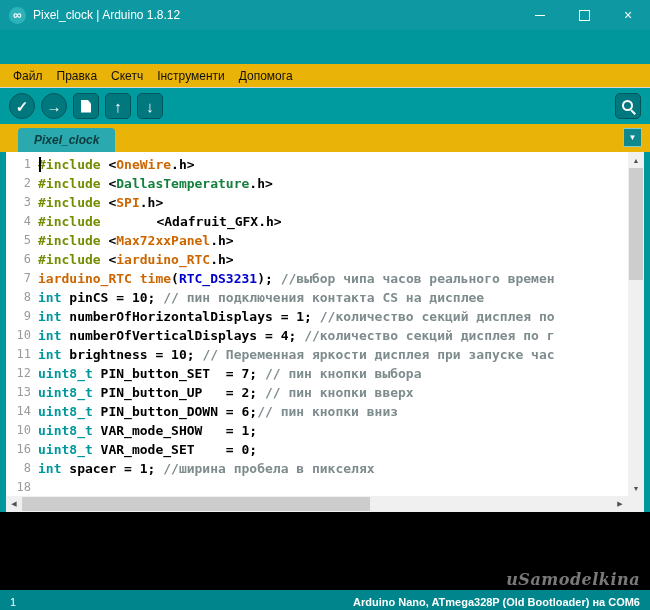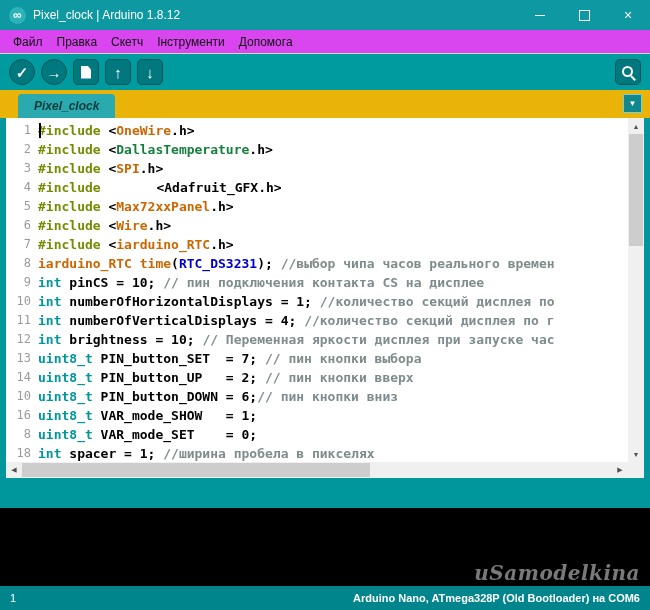--- a/index.html
+++ b/index.html
@@ -12,22 +12,22 @@
   .app-logo{width:17px;height:17px;border-radius:50%;background:#2CB3B9;color:#fff;
     display:flex;align-items:center;justify-content:center;font-size:12px;font-weight:bold;
     margin:0 7px 0 9px;}
   .titlebar-title{font-size:12px;}
   .win-controls{margin-left:auto;display:flex;height:100%;}
   .win-btn{width:44px;height:100%;display:flex;align-items:center;justify-content:center;
     font-size:14px;color:#fff;cursor:default;}
   .minimize-bar{width:10px;height:1px;background:#fff;display:block;}
   .maximize-box{width:9px;height:9px;border:1px solid #fff;display:block;}
   
-  .menubar{flex:0 0 24px;background:#d946ef;display:flex;align-items:center;
-    padding-left:6px;border-bottom:1px solid #D6D6D6;box-sizing:border-box;}
+  .menubar{flex:0 0 24px;background:#eab308;display:flex;align-items:center;
+    padding-left:6px;border-bottom:1px solid #D6D6D6;box-sizing:border-box;margin-top:34px;}
   .menu-item{font-size:12px;color:#111;padding:3px 7px;}
   
   .toolbar{flex:0 0 36px;background:#009B9F;display:flex;align-items:center;gap:6px;padding:0 9px;}
   .tb-btn{width:26px;height:26px;background:#00787E;border:1px solid #00565B;border-radius:5px;
     display:flex;align-items:center;justify-content:center;color:#fff;font-weight:bold;
     font-size:15px;box-sizing:border-box;}
   .tb-btn.round{border-radius:50%;}
   .tb-glyph{line-height:1;}
   .page-icon{width:10px;height:13px;background:#fff;display:block;
     clip-path:polygon(0 0,65% 0,100% 30%,100% 100%,0 100%);}
@@ -66,21 +66,21 @@
     justify-content:center;font-size:7px;color:#505050;background:#F0F0F0;}
   .sb-up{top:0;right:0;}
   .sb-down{bottom:0;right:0;}
   .sb-left{left:0;top:0;}
   .sb-right{right:0;top:0;}
   .scroll-corner{position:absolute;right:0;bottom:0;width:16px;height:16px;background:#F0F0F0;}
   
   .gapbar{flex:1 1 30px;background:#00979C;}
   .console{flex:0 0 78px;background:#000;position:relative;}
   .watermark{position:absolute;right:10px;bottom:1px;
-    font-family:"DejaVu Serif",serif;font-style:italic;font-weight:bold;font-size:20px;
+    font-family:"DejaVu Serif",serif;font-style:italic;font-weight:bold;font-size:16px;
     color:#8F8F8F;opacity:.85;letter-spacing:.5px;}
   .statusbar{flex:0 0 24px;background:#00858C;display:flex;align-items:center;
     justify-content:space-between;padding:0 10px;color:#fff;}
   .status-line{font-size:11px;}
   .status-board{font-size:11px;font-weight:bold;}
 </style>
 </head>
 <body>
 
 <div class="window">
@@ -155,21 +155,20 @@
             <div class="ln">16</div>
             <div class="ln">8</div>
             <div class="ln">18</div>
           </div>
         <div class="code">
             <div class="code-line"><span style="color: rgb(114, 142, 0);">#include </span><span style="color: rgb(0, 0, 0);">&lt;</span><span style="color: rgb(204, 102, 0);">OneWire</span><span style="color: rgb(0, 0, 0);">.h&gt;</span></div>
             <div class="code-line"><span style="color: rgb(114, 142, 0);">#include </span><span style="color: rgb(0, 0, 0);">&lt;</span><span style="color: #15803d;">DallasTemperature</span><span style="color: rgb(0, 0, 0);">.h&gt;</span></div>
             <div class="code-line"><span style="color: rgb(114, 142, 0);">#include </span><span style="color: rgb(0, 0, 0);">&lt;</span><span style="color: rgb(204, 102, 0);">SPI</span><span style="color: rgb(0, 0, 0);">.h&gt;</span></div>
             <div class="code-line"><span style="color: rgb(114, 142, 0);">#include </span><span style="color: rgb(0, 0, 0); margin-left: 48px;">&lt;Adafruit_GFX.h&gt;</span></div>
             <div class="code-line"><span style="color: rgb(114, 142, 0);">#include </span><span style="color: rgb(0, 0, 0);">&lt;</span><span style="color: rgb(204, 102, 0);">Max72xxPanel</span><span style="color: rgb(0, 0, 0);">.h&gt;</span></div>
-            <div class="code-line"><span style="color: rgb(114, 142, 0);">#include </span><span style="color: rgb(0, 0, 0);">&lt;</span><span style="color: rgb(204, 102, 0);">Wire</span><span style="color: rgb(0, 0, 0);">.h&gt;</span></div>
             <div class="code-line"><span style="color: rgb(114, 142, 0);">#include </span><span style="color: rgb(0, 0, 0);">&lt;</span><span style="color: rgb(204, 102, 0);">iarduino_RTC</span><span style="color: rgb(0, 0, 0);">.h&gt;</span></div>
             <div class="code-line"><span style="color: rgb(204, 102, 0);">iarduino_RTC</span><span style="color: rgb(0, 0, 0);"> </span><span style="color: rgb(204, 102, 0);">time</span><span style="color: rgb(0, 0, 0);">(</span><span style="color: rgb(0, 0, 204);">RTC_DS3231</span><span style="color: rgb(0, 0, 0);">); </span><span style="color: rgb(126, 140, 141);">//выбор чипа часов реального времен</span></div>
             <div class="code-line"><span style="color: rgb(0, 151, 156);">int</span><span style="color: rgb(0, 0, 0);"> pinCS = 10; </span><span style="color: rgb(126, 140, 141);">// пин подключения контакта CS на дисплее</span></div>
             <div class="code-line"><span style="color: rgb(0, 151, 156);">int</span><span style="color: rgb(0, 0, 0);"> numberOfHorizontalDisplays = 1; </span><span style="color: rgb(126, 140, 141);">//количество секций дисплея по</span></div>
             <div class="code-line"><span style="color: rgb(0, 151, 156);">int</span><span style="color: rgb(0, 0, 0);"> numberOfVerticalDisplays = 4; </span><span style="color: rgb(126, 140, 141);">//количество секций дисплея по г</span></div>
             <div class="code-line"><span style="color: rgb(0, 151, 156);">int</span><span style="color: rgb(0, 0, 0);"> brightness = 10; </span><span style="color: rgb(126, 140, 141);">// Переменная яркости дисплея при запуске час</span></div>
             <div class="code-line"><span style="color: rgb(0, 151, 156);">uint8_t</span><span style="color: rgb(0, 0, 0);"> PIN_button_SET  = 7; </span><span style="color: rgb(126, 140, 141);">// пин кнопки выбора</span></div>
             <div class="code-line"><span style="color: rgb(0, 151, 156);">uint8_t</span><span style="color: rgb(0, 0, 0);"> PIN_button_UP   = 2; </span><span style="color: rgb(126, 140, 141);">// пин кнопки вверх</span></div>
             <div class="code-line"><span style="color: rgb(0, 151, 156);">uint8_t</span><span style="color: rgb(0, 0, 0);"> PIN_button_DOWN = 6;</span><span style="color: rgb(126, 140, 141);">// пин кнопки вниз</span></div>
             <div class="code-line"><span style="color: rgb(0, 151, 156);">uint8_t</span><span style="color: #000000;"> VAR_mode_SHOW   = 1;</span></div>

